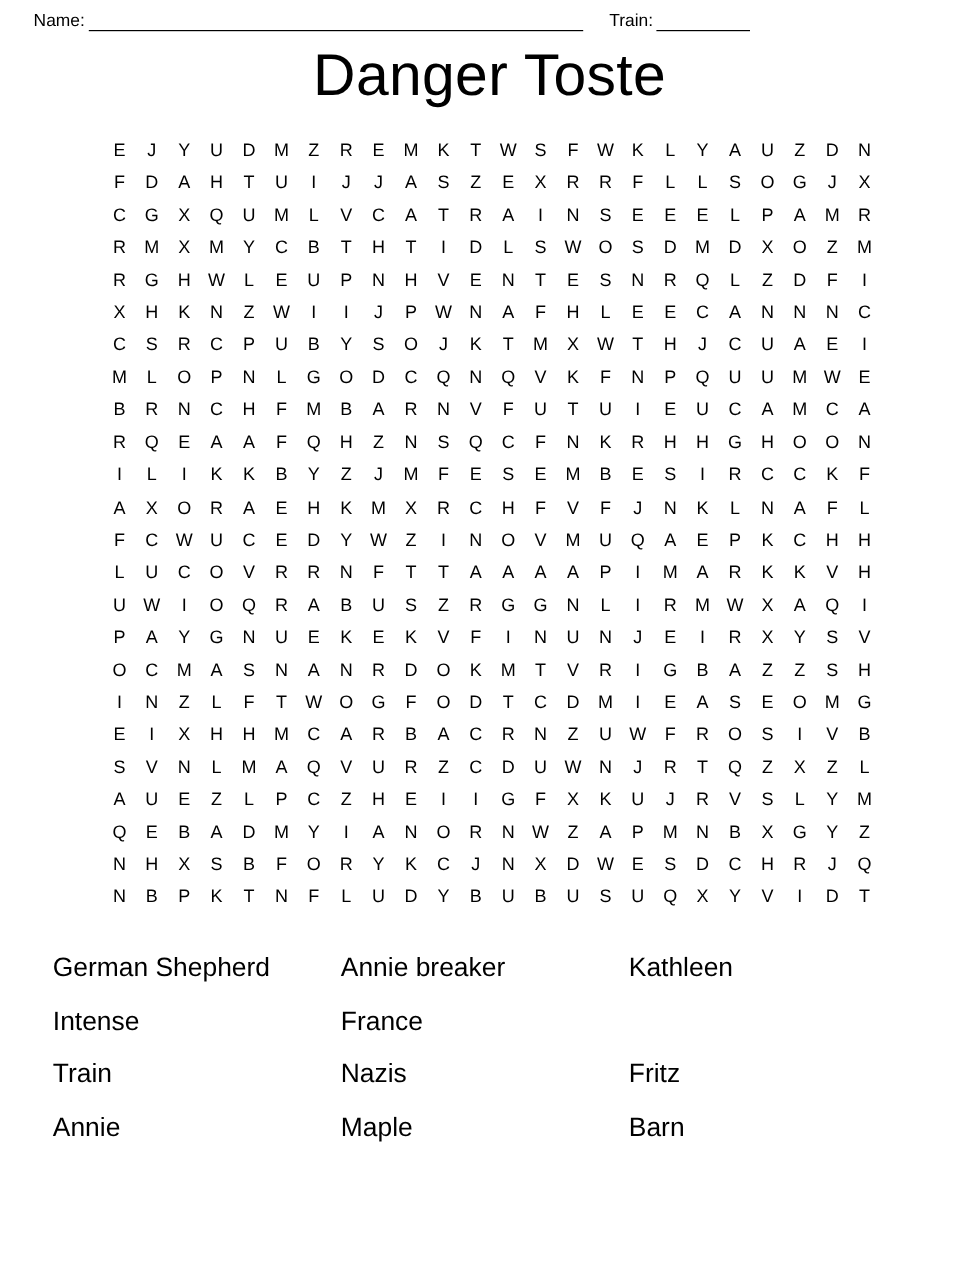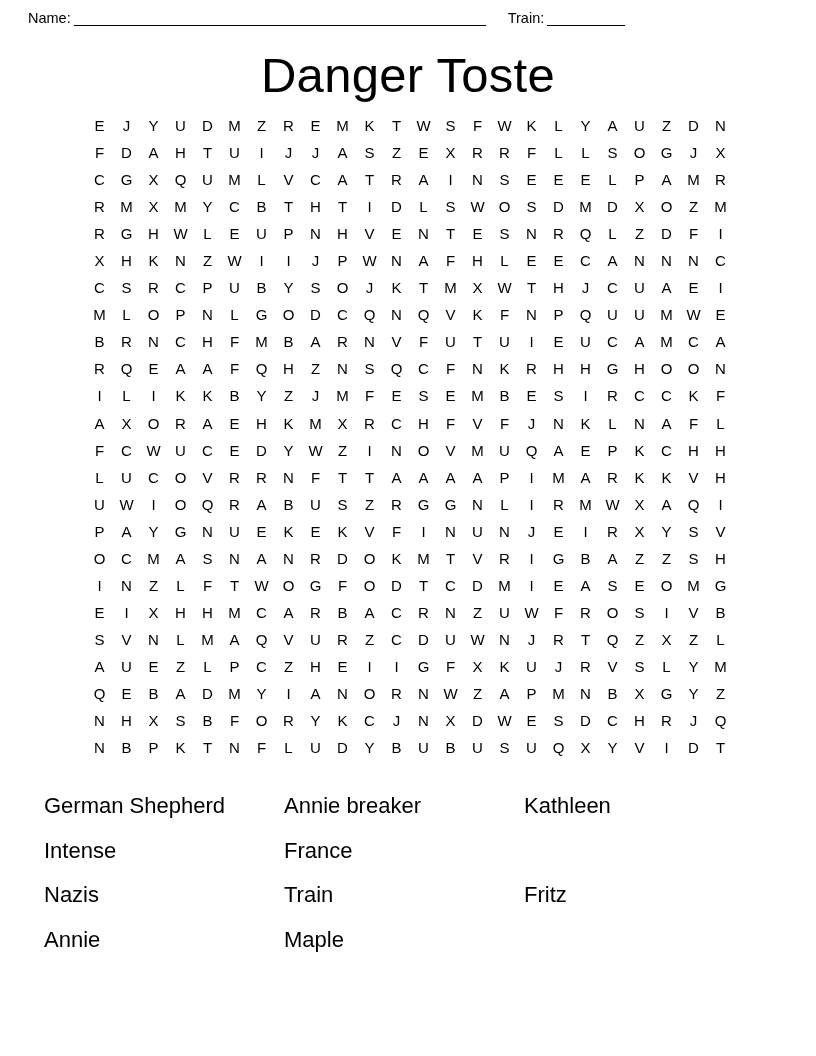--- a/index.html
+++ b/index.html
@@ -48,21 +48,20 @@
   .puzzle-title {
     position: absolute;
     top: 34px;
     left: 0;
     width: 816px;
     text-align: center;
     font-size: 49px;
     line-height: 58px;
     font-weight: normal;
     letter-spacing: 0.3px;
-    margin-top: 12px;
   }
 
   
   .grid {
     position: absolute;
     top: 112px;
     left: 86px;
     width: 648px;
     display: flex;
     flex-direction: column;
@@ -746,21 +745,22 @@
     <div class="word-row">
       <div class="word-cell">German Shepherd</div>
       <div class="word-cell">Annie breaker</div>
       <div class="word-cell">Kathleen</div>
     </div>
     <div class="word-row">
       <div class="word-cell">Intense</div>
       <div class="word-cell">France</div>
     </div>
     <div class="word-row">
+      <div class="word-cell">Train</div>
       <div class="word-cell">Nazis</div>
-      <div class="word-cell">Train</div>
       <div class="word-cell">Fritz</div>
     </div>
     <div class="word-row">
       <div class="word-cell">Annie</div>
       <div class="word-cell">Maple</div>
+      <div class="word-cell">Barn</div>
     </div>
   </div>
 
 </body></html>

